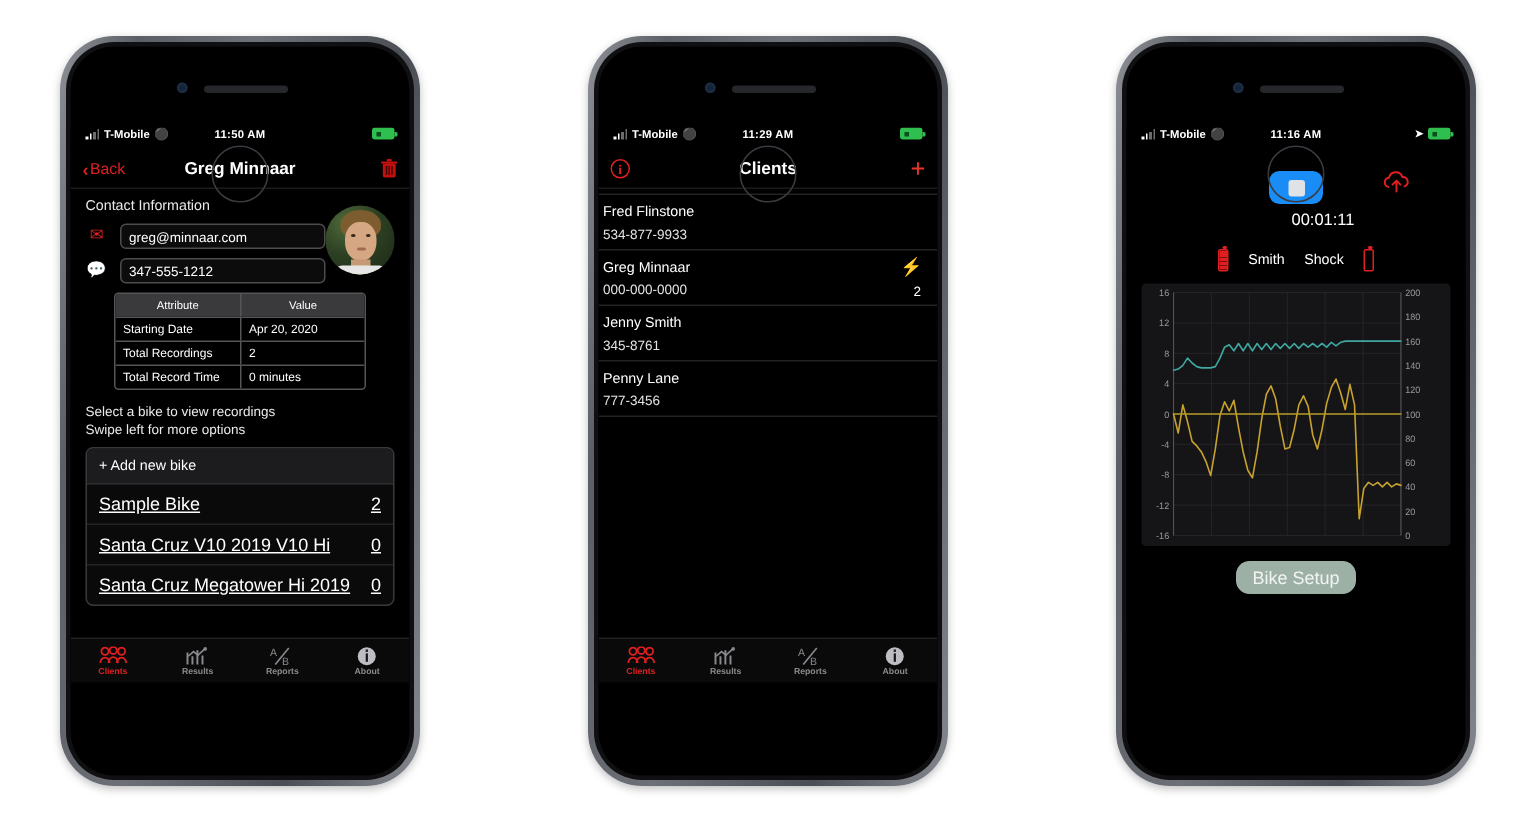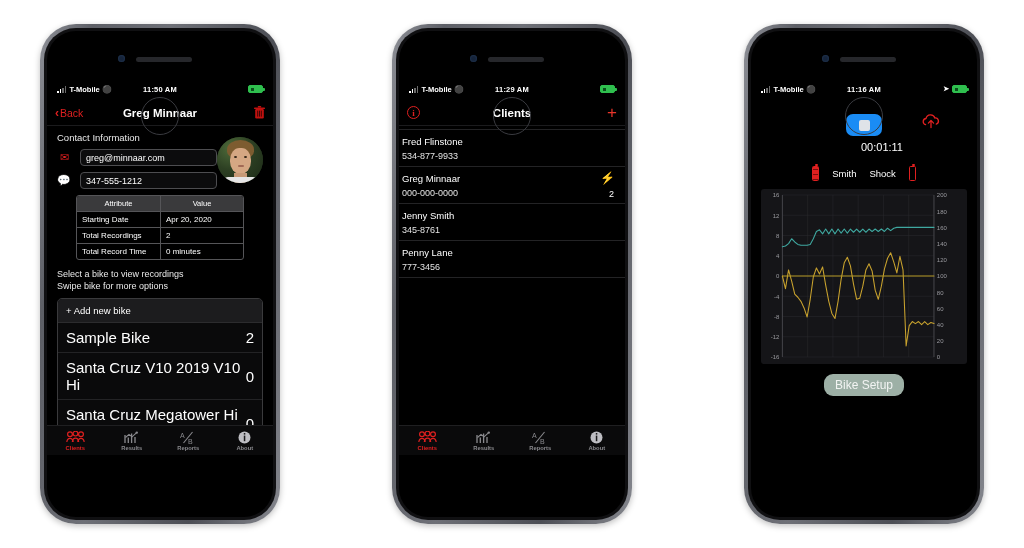--- a/index.html
+++ b/index.html
@@ -152,22 +152,22 @@
   .hint { margin-top: 9px; font-size: 9px; color: #e9e9e9; line-height: 1.3; }
   .bikelist {
     margin-top: 6px; border: 1px solid #3a3a3c; border-radius: 5px;
     background: #0a0a0b; overflow: hidden;
   }
   .bike-add {
     padding: 6px 8px; font-size: 9.5px; color: #fff;
     background: #1c1c1e; border-bottom: 1px solid #2c2c2e;
   }
   .bike-row {
-    padding: 6px 8px; font-size: 15px; color: #fff;
-    display: flex; align-items: center; border-bottom: 1px solid #232325;
+    padding: 6px 8px; font-size: 12px; color: #fff;
+    display: flex; align-items: center; border-bottom: 1px solid #232325; text-decoration: underline;
   }
   .bike-row:last-child { border-bottom: none; }
   .bike-row .cnt { margin-left: auto; }
 
   
   .tabbar {
     position: absolute; left: 0; right: 0; bottom: 0; height: 30px;
     background: #0a0a0b; border-top: 1px solid #1f1f21;
     display: flex; align-items: center;
   }
@@ -311,21 +311,21 @@
                 <div class="c2">2</div>
               </div>
               <div class="tr">
                 <div class="c1">Total Record Time</div>
                 <div class="c2">0 minutes</div>
               </div>
             </div>
 
             <div class="hint">
               <div>Select a bike to view recordings</div>
-              <div>Swipe bike for more options</div>
+              <div>Swipe left for more options</div>
             </div>
 
             <div class="bikelist">
               <div class="bike-add">+  Add new bike</div>
               <div class="bike-row">
                 <span>Sample Bike</span>
                 <span class="cnt">2</span>
               </div>
               <div class="bike-row">
                 <span>Santa Cruz V10 2019 V10 Hi</span>

